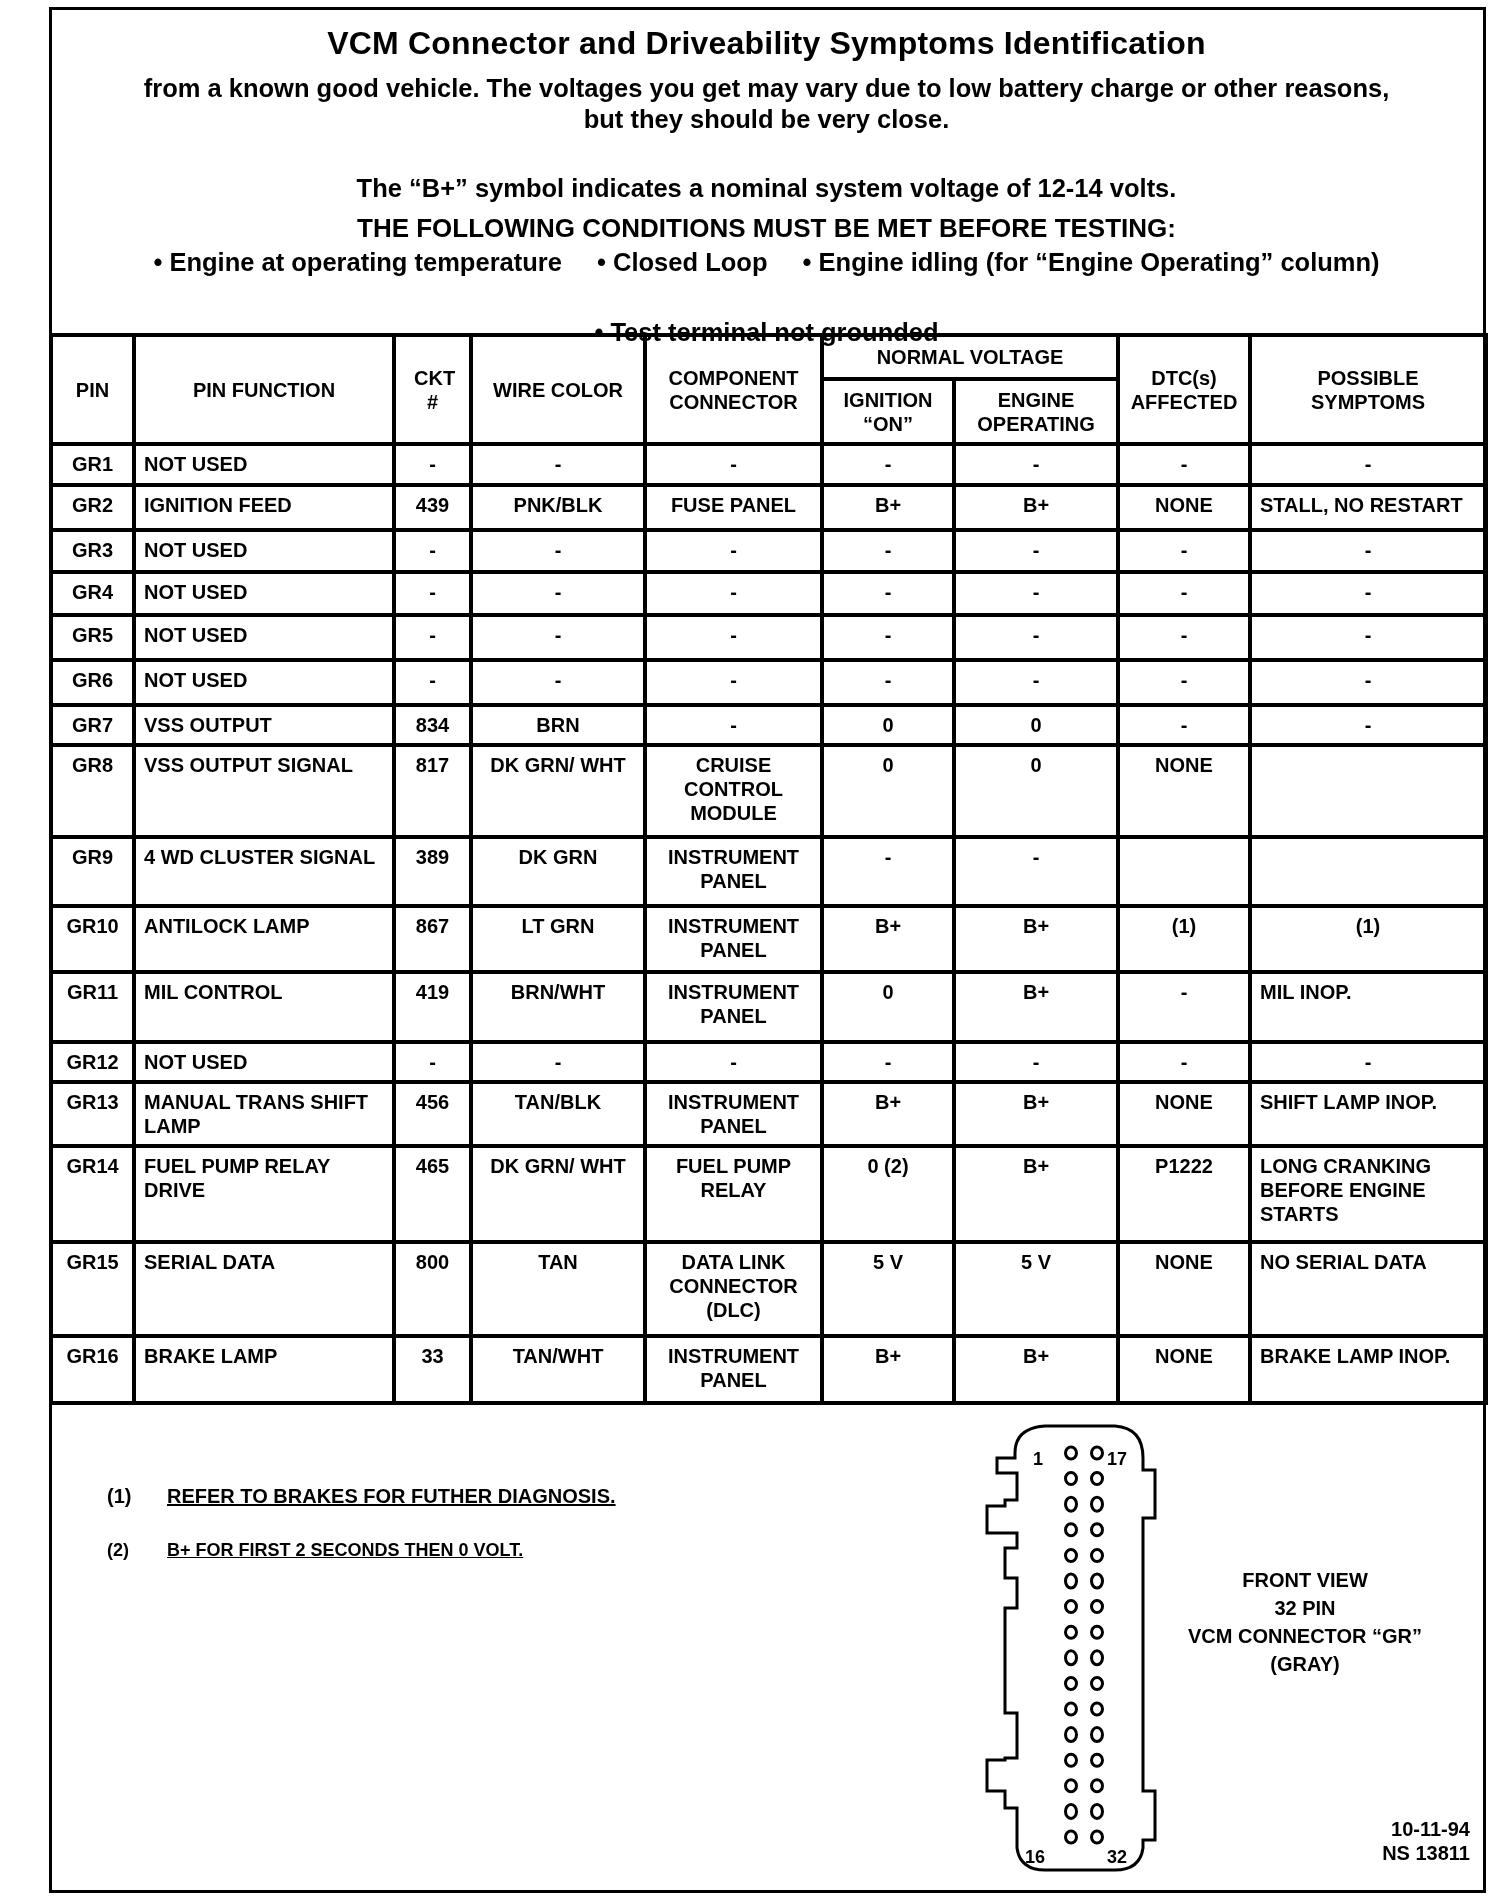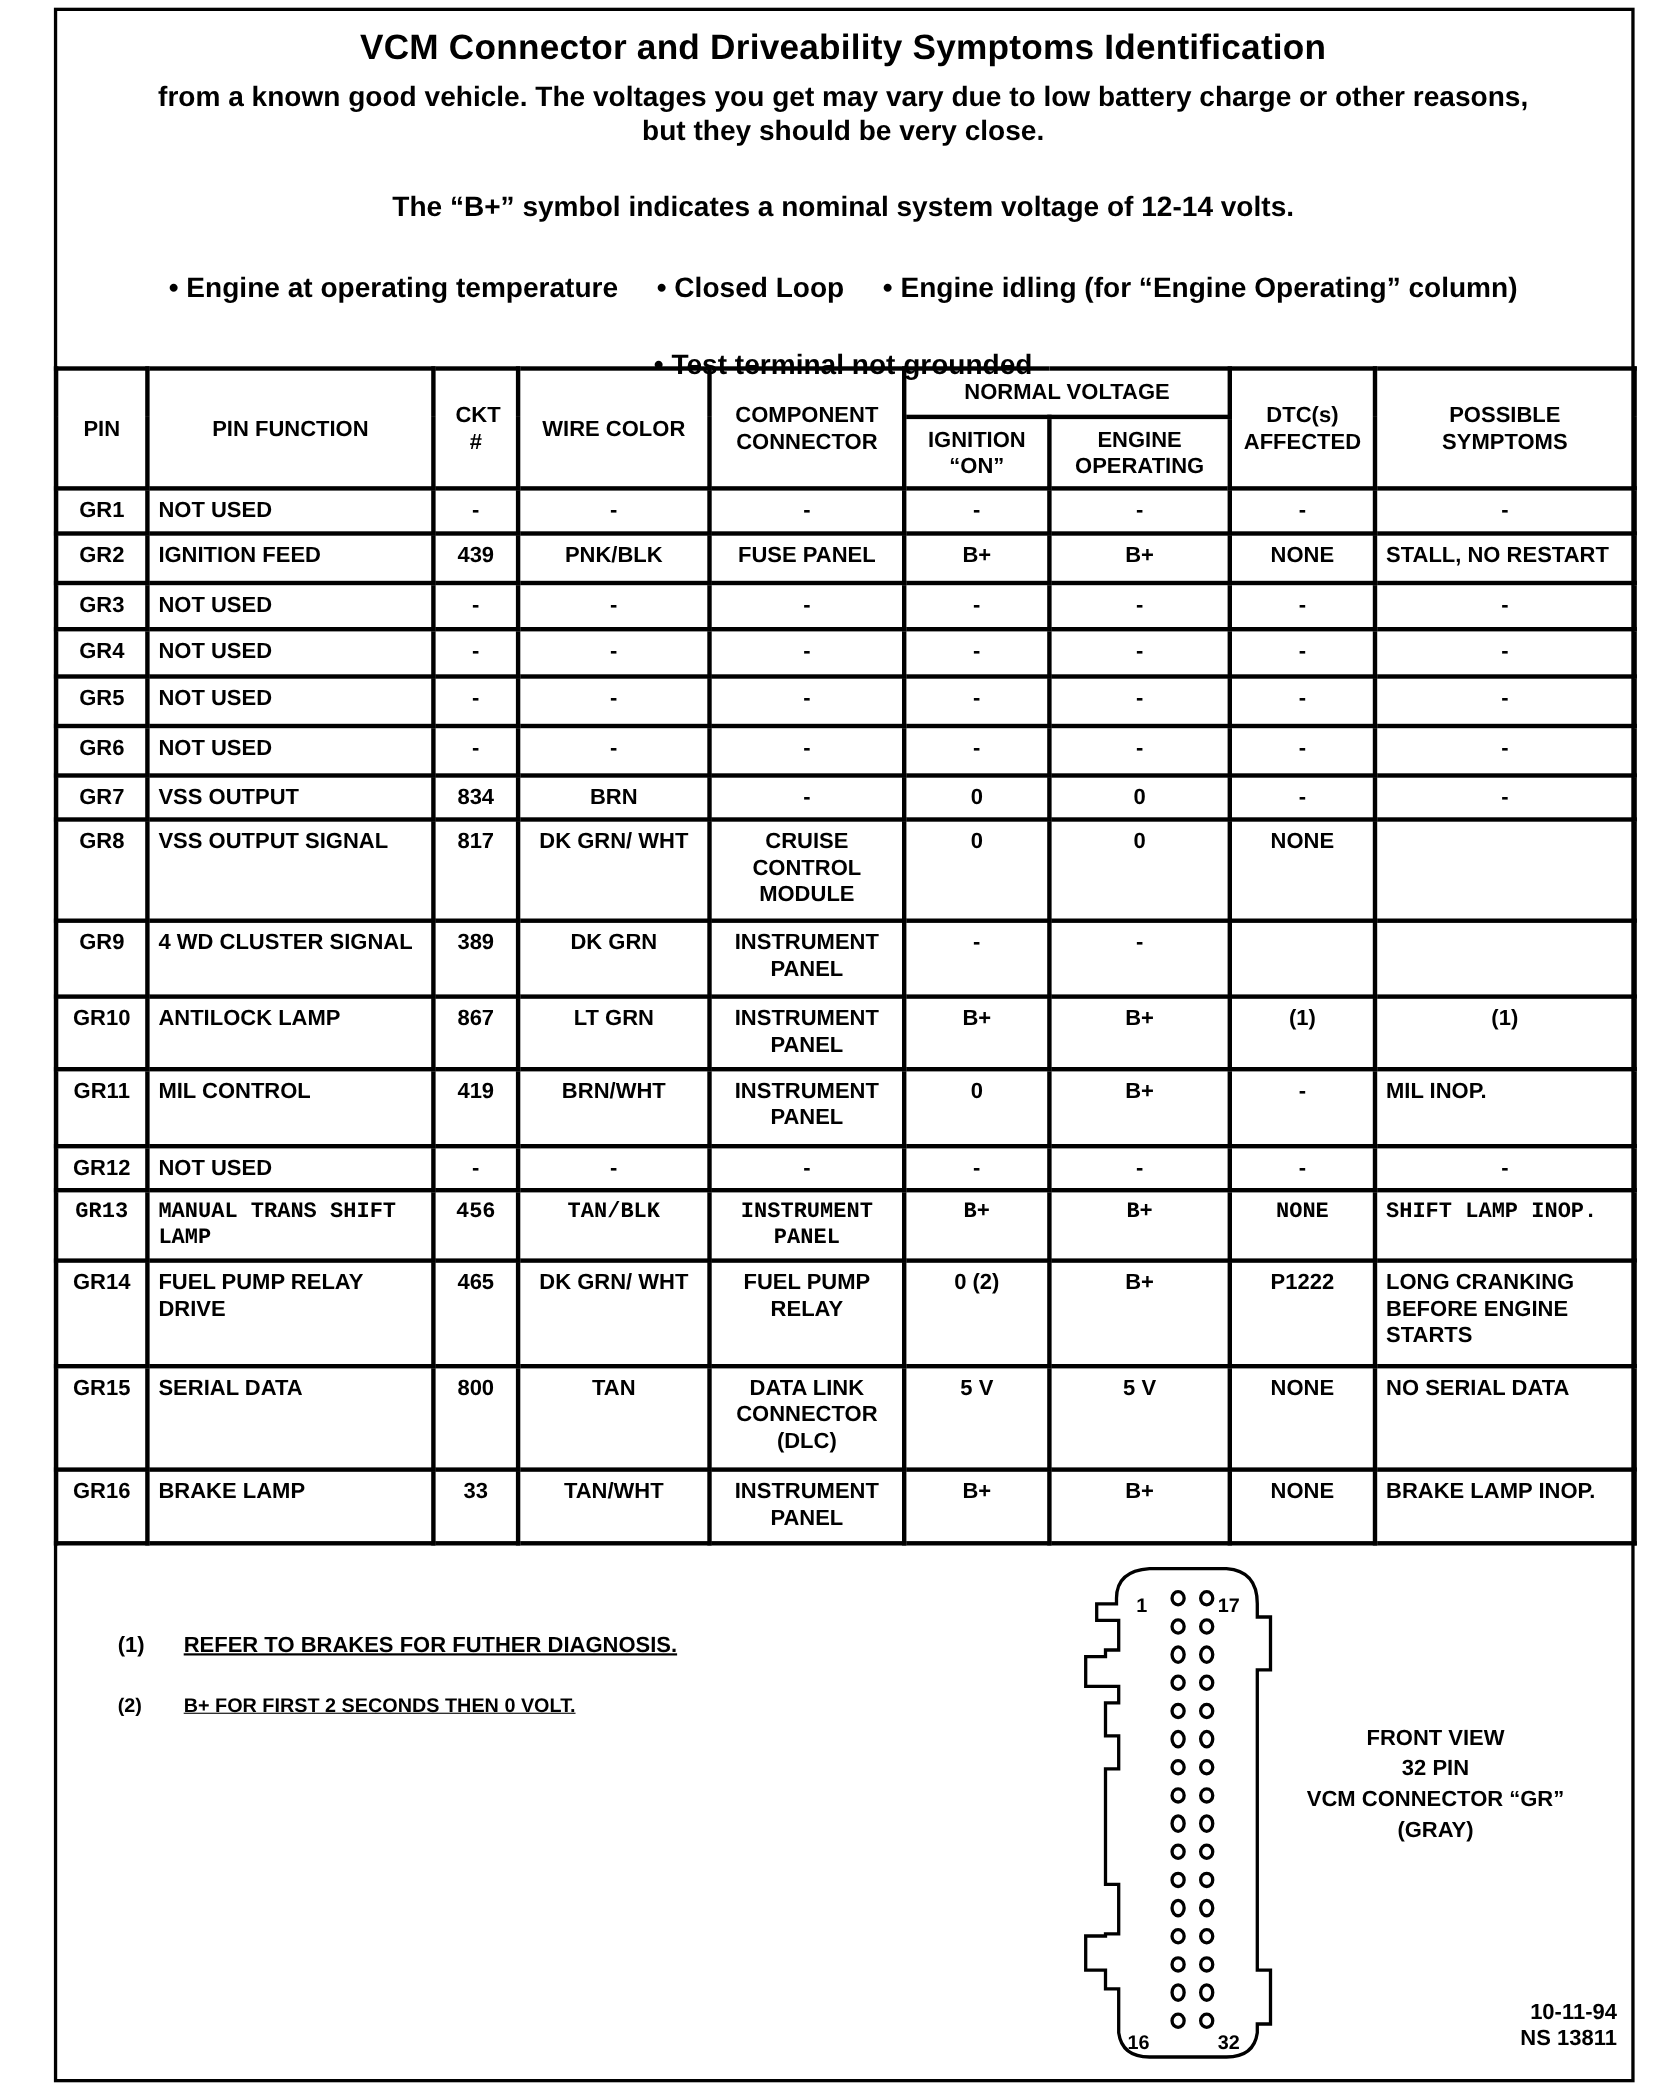--- a/index.html
+++ b/index.html
@@ -36,20 +36,21 @@
 
 <div class="frame"></div>
 
 <div class="intro">
   <div class="title">VCM Connector and Driveability Symptoms Identification</div>
   <div class="p p1">
     <div>from a known good vehicle.  The voltages you get may vary due to low battery charge or other reasons,</div>
     <div>but they should be very close.</div>
   </div>
   <div class="p p2">The “B+” symbol indicates a nominal system voltage of 12-14 volts.</div>
+  <div class="p p3">THE FOLLOWING CONDITIONS MUST BE MET BEFORE TESTING:</div>
   <div class="p p4">
     <span class="bul"><span>•</span> <span>Engine at operating temperature</span></span>
     <span class="bul"><span>•</span> <span>Closed Loop</span></span>
     <span class="bul"><span>•</span> <span>Engine idling (for “Engine Operating” column)</span></span>
   </div>
   <div class="p p5">
     <span class="bul"><span>•</span> <span>Test terminal not grounded</span></span>
   </div>
 </div>
 
@@ -423,21 +424,21 @@
         <td class="c">
           <div class="cell">-</div>
         </td>
         <td class="c">
           <div class="cell">-</div>
         </td>
         <td class="c">
           <div class="cell">-</div>
         </td>
       </tr>
-      <tr style="height: 64px; font-family: Liberation Mono, monospace;">
+      <tr style="height: 64px;">
         <td class="c">
           <div class="cell">GR13</div>
         </td>
         <td class="l">
           <div class="cell">MANUAL TRANS SHIFT LAMP</div>
         </td>
         <td class="c">
           <div class="cell">456</div>
         </td>
         <td class="c">

